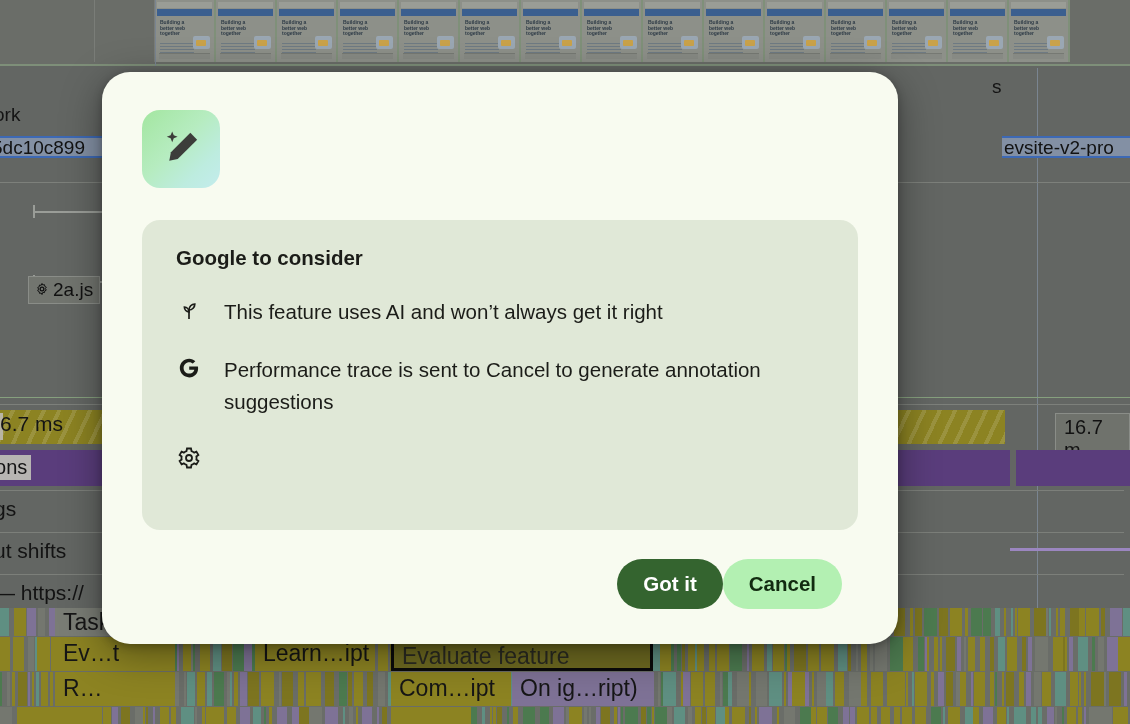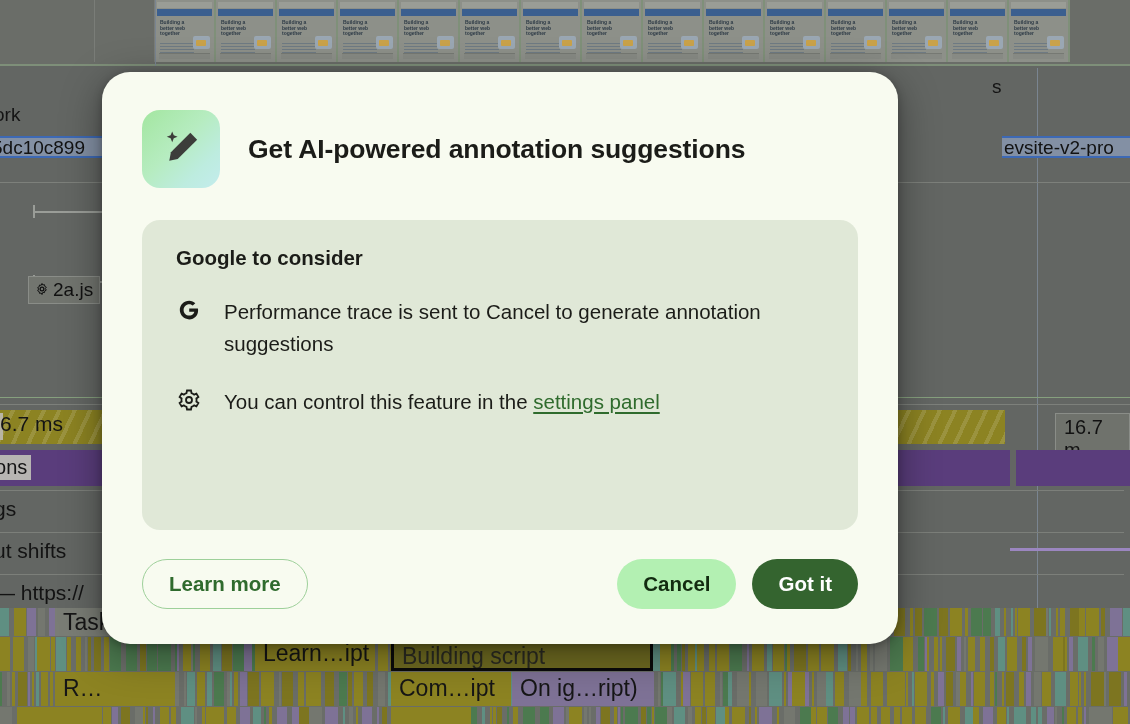--- a/index.html
+++ b/index.html
@@ -1054,25 +1054,28 @@
         <div class="fl" style="left: 1078px; width: 4px; background: rgb(140, 131, 34);"></div>
         <div class="fl" style="left: 1084px; width: 2px; background: rgb(126, 114, 150);"></div>
         <div class="fl" style="left: 1089px; width: 10px; background: rgb(116, 119, 111);"></div>
         <div class="fl" style="left: 1099px; width: 13px; background: rgb(116, 119, 111);"></div>
         <div class="fl" style="left: 1113px; width: 3px; background: rgb(140, 131, 34);"></div>
         <div class="fl" style="left: 1116px; width: 12px; background: rgb(140, 131, 34);"></div>
       </div>
       <div style="position: absolute; left: 55px; top: 0px; width: 130px; height: 28px; background: rgb(122, 125, 117); overflow: hidden;">
         <div class="fl-text" style="left: 8px; top: 1px; color: rgb(22, 22, 22);">Task</div>
       </div>
+      <div style="position: absolute; left: 55px; top: 29px; width: 120px; height: 34px; background: rgb(140, 131, 34); overflow: hidden;">
+        <div class="fl-text" style="left: 8px; top: 3px; color: rgb(22, 22, 22);">Ev…t</div>
+      </div>
       <div style="position: absolute; left: 255px; top: 29px; width: 120px; height: 34px; background: rgb(140, 131, 34); overflow: hidden;">
         <div class="fl-text" style="left: 8px; top: 3px; color: rgb(22, 22, 22);">Learn…ipt</div>
       </div>
       <div style="position: absolute; left: 391px; top: 29px; width: 262px; height: 34px; background: rgb(111, 107, 33); overflow: hidden; border: 3px solid rgb(10, 10, 10);">
-        <div class="fl-text" style="left: 8px; top: 3px; color: rgb(43, 43, 34);">Building script</div>
+        <div class="fl-text" style="left: 8px; top: 3px; color: rgb(43, 43, 34);">Evaluate feature</div>
       </div>
       <div style="position: absolute; left: 55px; top: 64px; width: 120px; height: 34px; background: rgb(140, 131, 34); overflow: hidden;">
         <div class="fl-text" style="left: 8px; top: 3px; color: rgb(22, 22, 22);">R…</div>
       </div>
       <div style="position: absolute; left: 512px; top: 64px; width: 142px; height: 34px; background: rgb(126, 114, 150); overflow: hidden;">
         <div class="fl-text" style="left: 8px; top: 3px; color: rgb(22, 22, 22);">On ig…ript)</div>
       </div>
       <div style="position: absolute; left: 391px; top: 64px; width: 118px; height: 34px; background: rgb(140, 131, 34); overflow: hidden;">
         <div class="fl-text" style="left: 8px; top: 3px; color: rgb(22, 22, 22);">Com…ipt</div>
       </div>
@@ -1085,46 +1088,53 @@
 
 <div id="dialog">
 
   <div id="dlg-header">
     <div id="ai-icon">
       <svg width="44" height="44" viewBox="0 0 24 24" fill="none">
         <path d="M17.1 3.2l3.7 3.7-10.6 10.6-4.6.9.9-4.6z" fill="#3c3d3a"></path>
         <path d="M7.2 2.4l.85 2.1 2.1.85-2.1.85-.85 2.1-.85-2.1-2.1-.85 2.1-.85z" fill="#3c3d3a"></path>
       </svg>
     </div>
-    <div id="dlg-title">Get AI-powered annotation suggestions</div>
   </div>
 
   <div id="consider-card">
     <div id="consider-title">Google to consider</div>
 
+    <div class="consider-item">
+      <span class="ci-icon">
+        <svg width="24" height="24" viewBox="0 0 24 24" fill="none" stroke="#1b1c18" stroke-width="1.7">
+          <path d="M12 21v-9"></path>
+          <path d="M12 12c0-3.3 2.5-6 5.8-6 0 3.3-2.6 6-5.8 6z"></path>
+          <path d="M12 13.8c0-2.6-2-4.7-4.6-4.7 0 2.6 2.1 4.7 4.6 4.7z"></path>
+        </svg>
+      </span>
+      <span class="ci-text">This feature uses AI and won’t always get it right</span>
+    </div>
 
     <div class="consider-item">
       <span class="ci-icon">
         <svg width="24" height="24" viewBox="0 0 24 24">
           <path d="M12.2 10.6v3.1h5.1c-.2 1.3-1.6 3.9-5.1 3.9-3.1 0-5.6-2.6-5.6-5.7S9.1 6.2 12.2 6.2c1.7 0 2.9.7 3.6 1.4l2.5-2.4C16.7 3.7 14.6 2.8 12.2 2.8 7 2.8 2.8 7 2.8 12.1S7 21.4 12.2 21.4c5.4 0 8.9-3.8 8.9-9.1 0-.6-.1-1.1-.2-1.7z" fill="#1b1c18"></path>
         </svg>
       </span>
       <span class="ci-text">Performance trace is sent to Cancel to generate annotation suggestions</span>
     </div>
 
     <div class="consider-item">
       <span class="ci-icon">
         <svg width="24" height="24" viewBox="0 0 24 24" fill="none" stroke="#1b1c18" stroke-width="1.8">
           <circle cx="12" cy="12" r="3"></circle>
           <path d="M19.4 13.5a7.6 7.6 0 000-3l2-1.5-2-3.4-2.3 1a7.7 7.7 0 00-2.6-1.5L14 2.5h-4l-.5 2.6a7.7 7.7 0 00-2.6 1.5l-2.3-1-2 3.4 2 1.5a7.6 7.6 0 000 3l-2 1.5 2 3.4 2.3-1a7.7 7.7 0 002.6 1.5l.5 2.6h4l.5-2.6a7.7 7.7 0 002.6-1.5l2.3 1 2-3.4z"></path>
         </svg>
       </span>
-      <span class="ci-text"><span>You can control this feature in the </span><a id="settings-link" href="#">settings panel</a></span>
     </div>
   </div>
 
   <div id="dlg-actions">
-    <button id="learn-more">Learn more</button>
     <span class="spacer"></span>
+    <button id="gotit-btn">Got it</button>
     <button id="cancel-btn">Cancel</button>
-    <button id="gotit-btn">Got it</button>
   </div>
 </div>
 
 </body></html>

